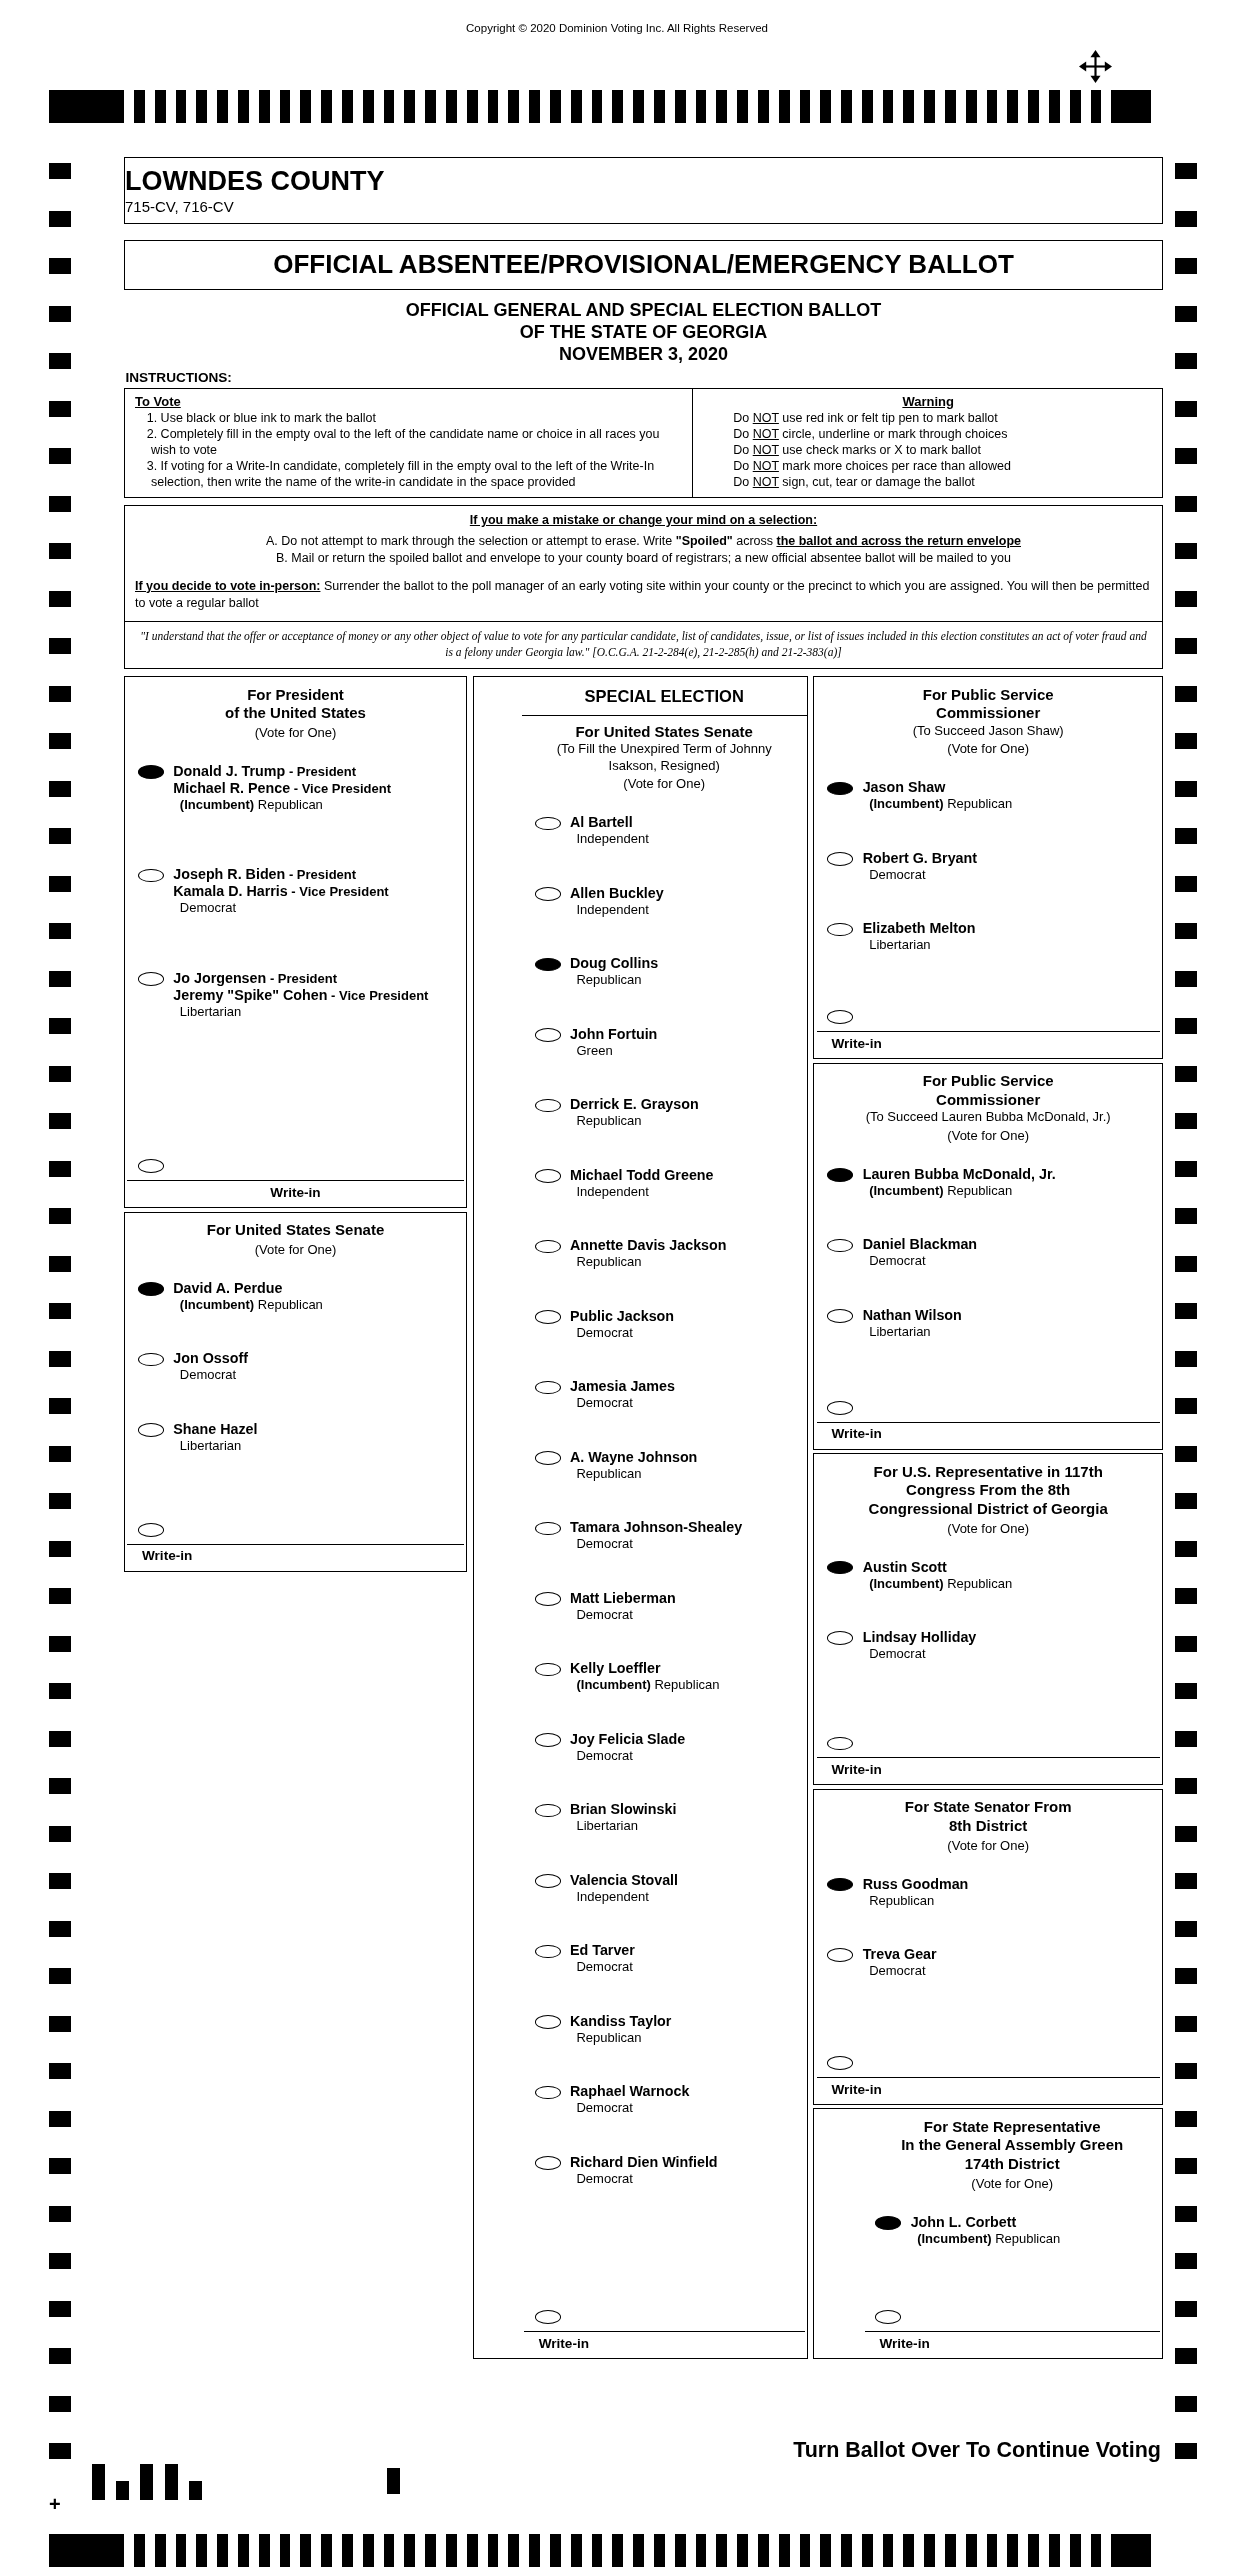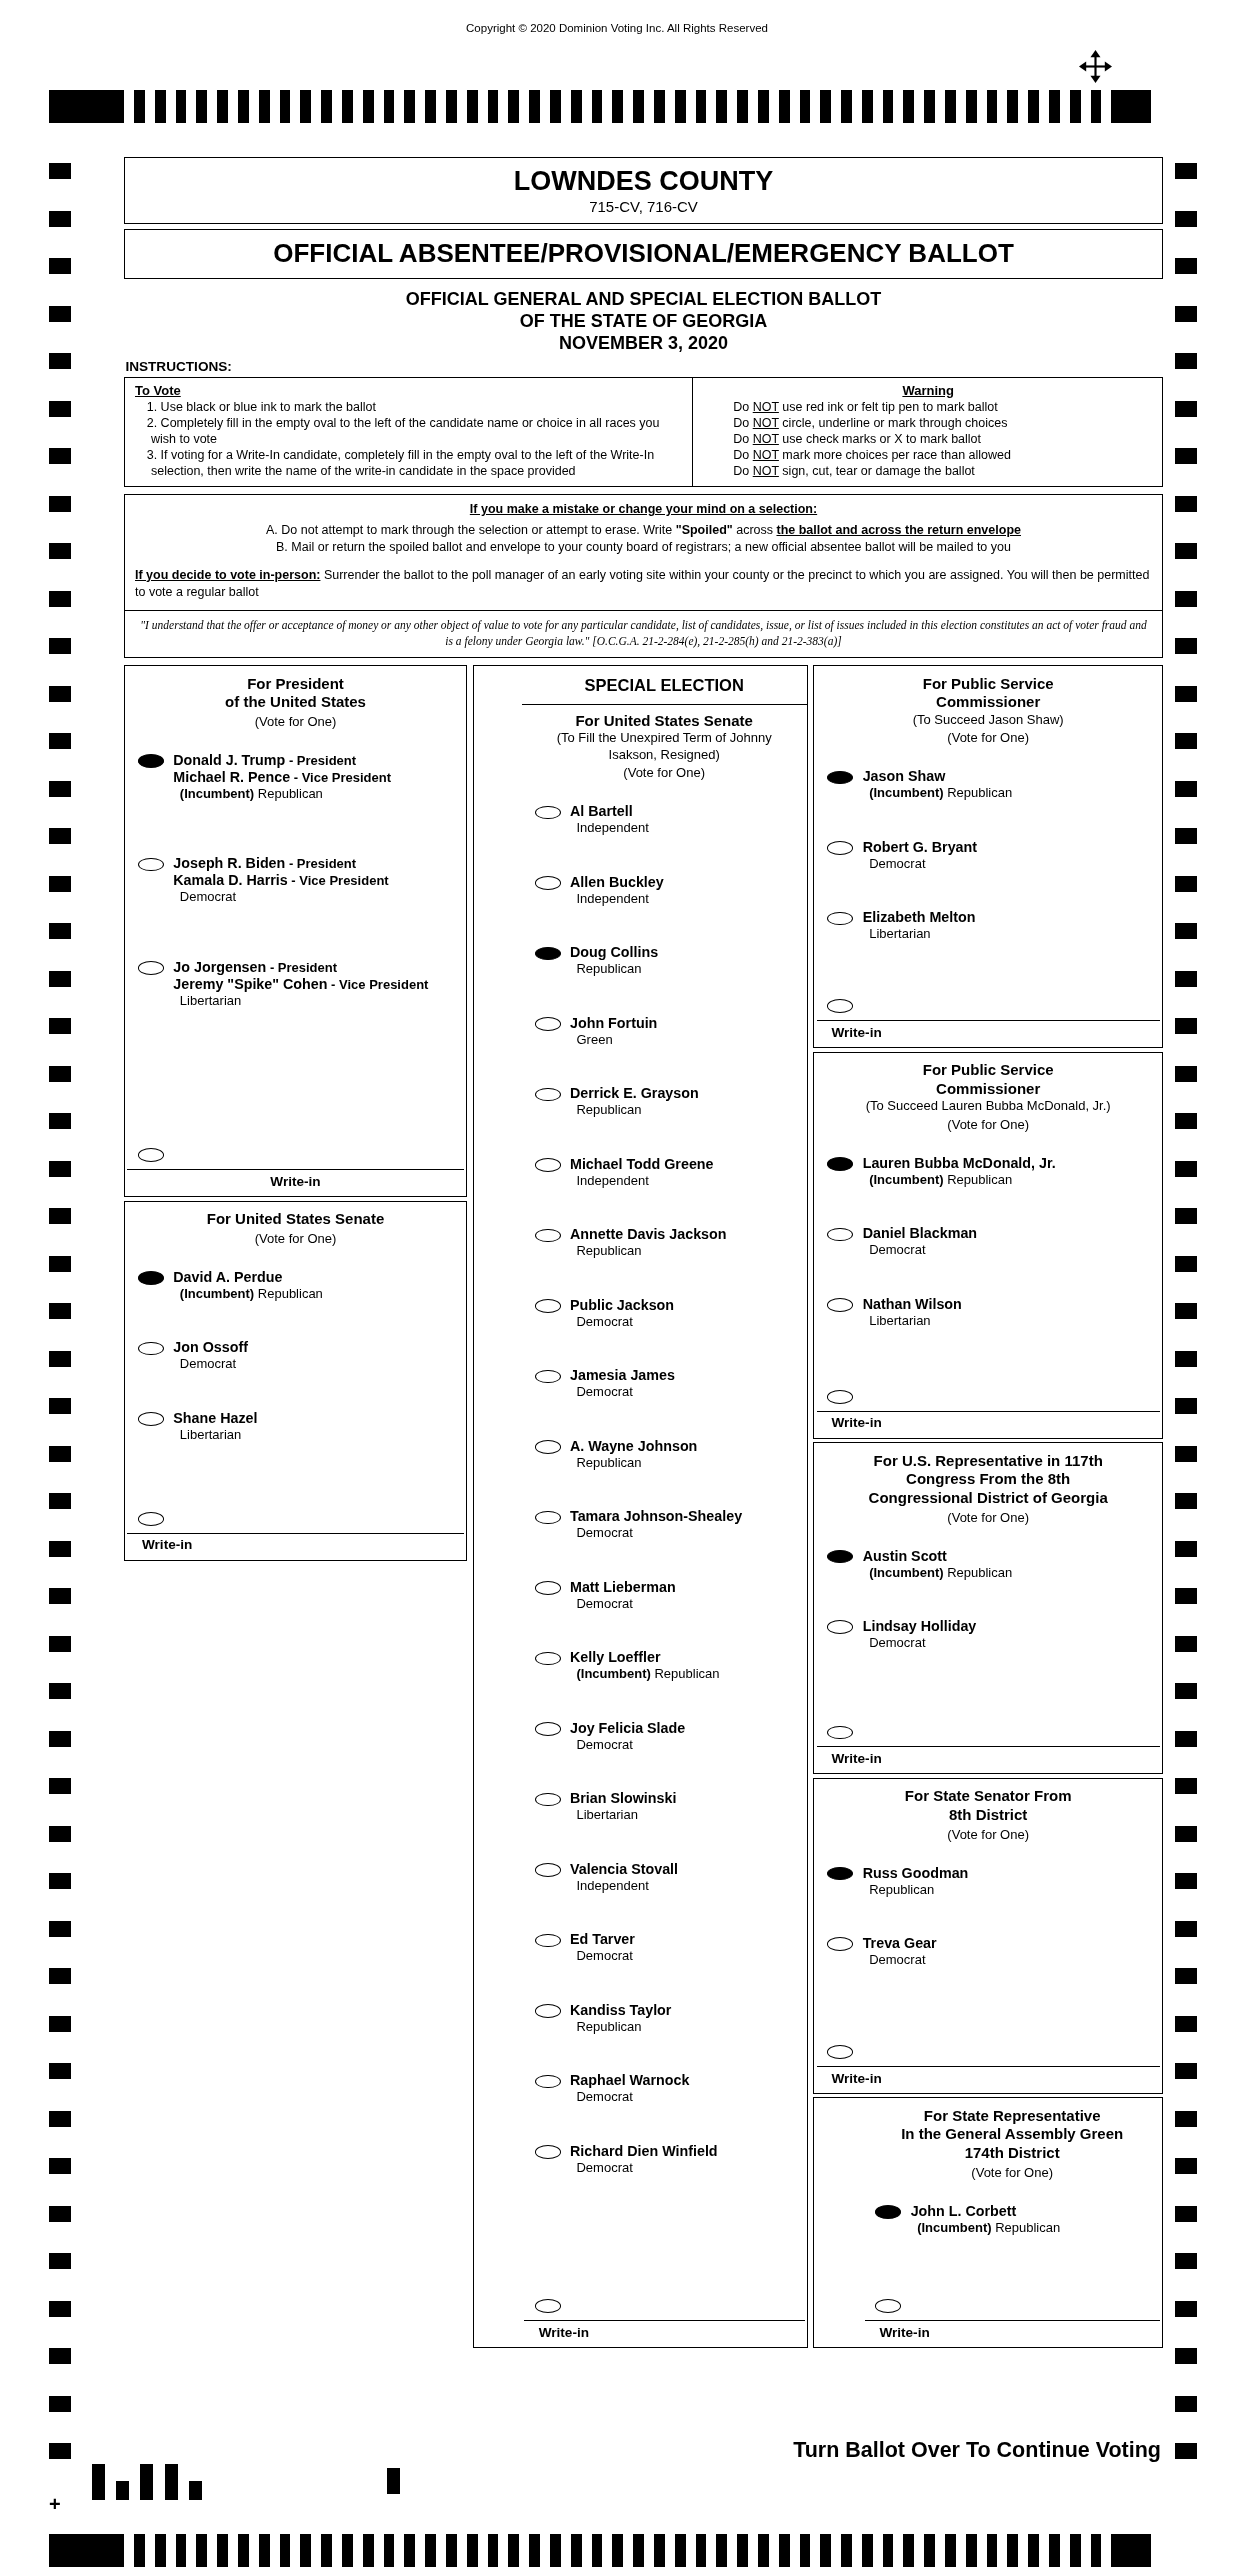--- a/index.html
+++ b/index.html
@@ -17,24 +17,24 @@
   .tb-lead{width:75px;background:#000;flex:0 0 auto;}
   .tb-trail{width:40px;background:#000;flex:0 0 auto;}
   .tb-bar{width:10.8px;background:#000;flex:0 0 auto;}
   .timing-col{position:absolute;top:163px;height:2296px;width:21.5px;display:flex;flex-direction:column;justify-content:space-between;}
   .col-left{left:49px;}
   .col-right{left:1175px;}
   .tm{width:21.5px;height:16px;background:#000;}
 
   
   .content{position:absolute;left:124px;top:157px;width:1039px;}
-  .box-county{border:1.8px solid #000;text-align:center;padding:7.2px 0 5.7px;}
+  .box-county{border:1.8px solid #000;padding:7.2px 0 5.7px;}
   .county{font-size:27px;font-weight:bold;line-height:32px;}
   .codes{font-size:15px;font-weight:normal;line-height:20px;}
-  .box-type{border:1.8px solid #000;margin-top:5px;text-align:center;font-size:26px;font-weight:bold;padding:8.6px 0;}
+  .box-type{border:1.8px solid #000;margin-top:16px;text-align:center;font-size:26px;font-weight:bold;padding:8.6px 0;}
   .title-block{text-align:center;margin:8.6px 0 5.7px;font-weight:bold;font-size:18px;line-height:22px;}
   .instr-label{font-weight:bold;font-size:13.6px;margin:1.4px 0 2.9px 1.4px;}
   .instr-box{border:1.8px solid #000;display:flex;align-items:stretch;}
   .to-vote{flex:0 0 54.8%;padding:4.3px 10px 7.2px;border-right:1.4px solid #000;}
   .warning{flex:1;padding:4.3px 10px 7.2px 40px;}
   .sec-title{font-weight:bold;font-size:13px;text-decoration:underline;margin-bottom:1.4px;}
   .warning .sec-title{text-align:center;margin-right:29px;}
   .tv-item{font-size:12.5px;line-height:16px;padding-left:16px;text-indent:-4.3px;}
   .warn-item{font-size:12.5px;line-height:16px;}
   .u-not{text-decoration:underline;}

